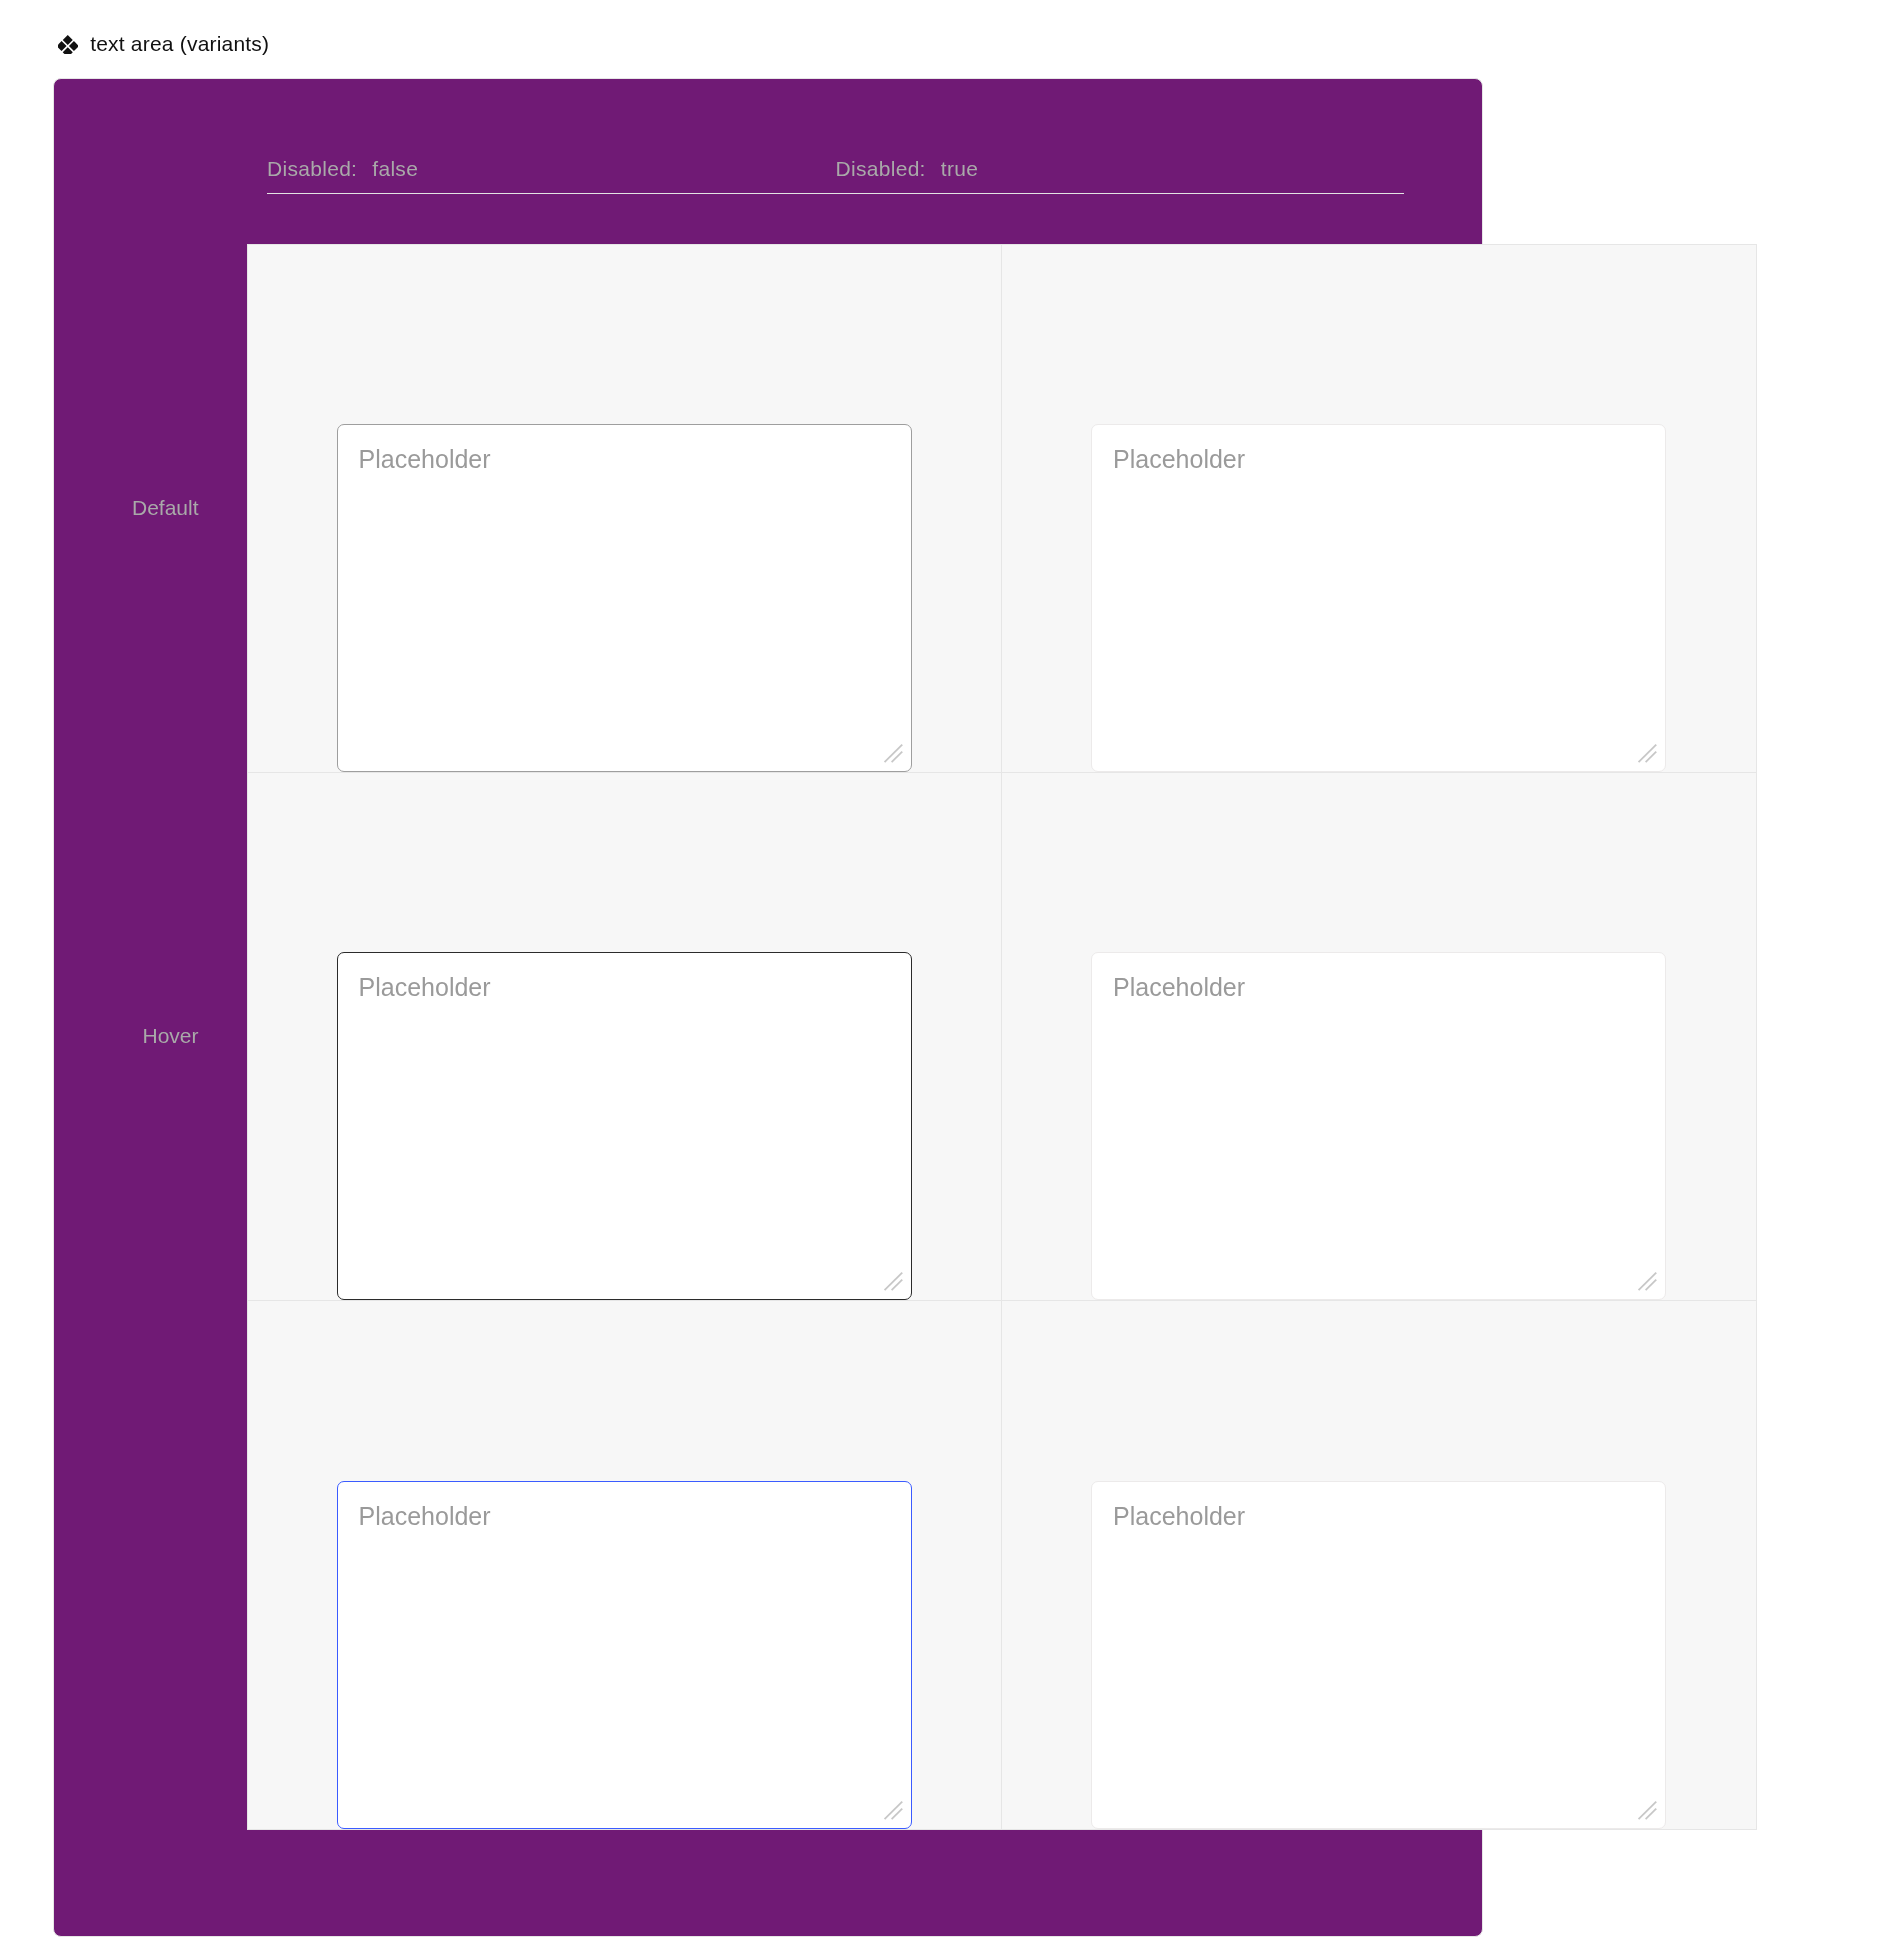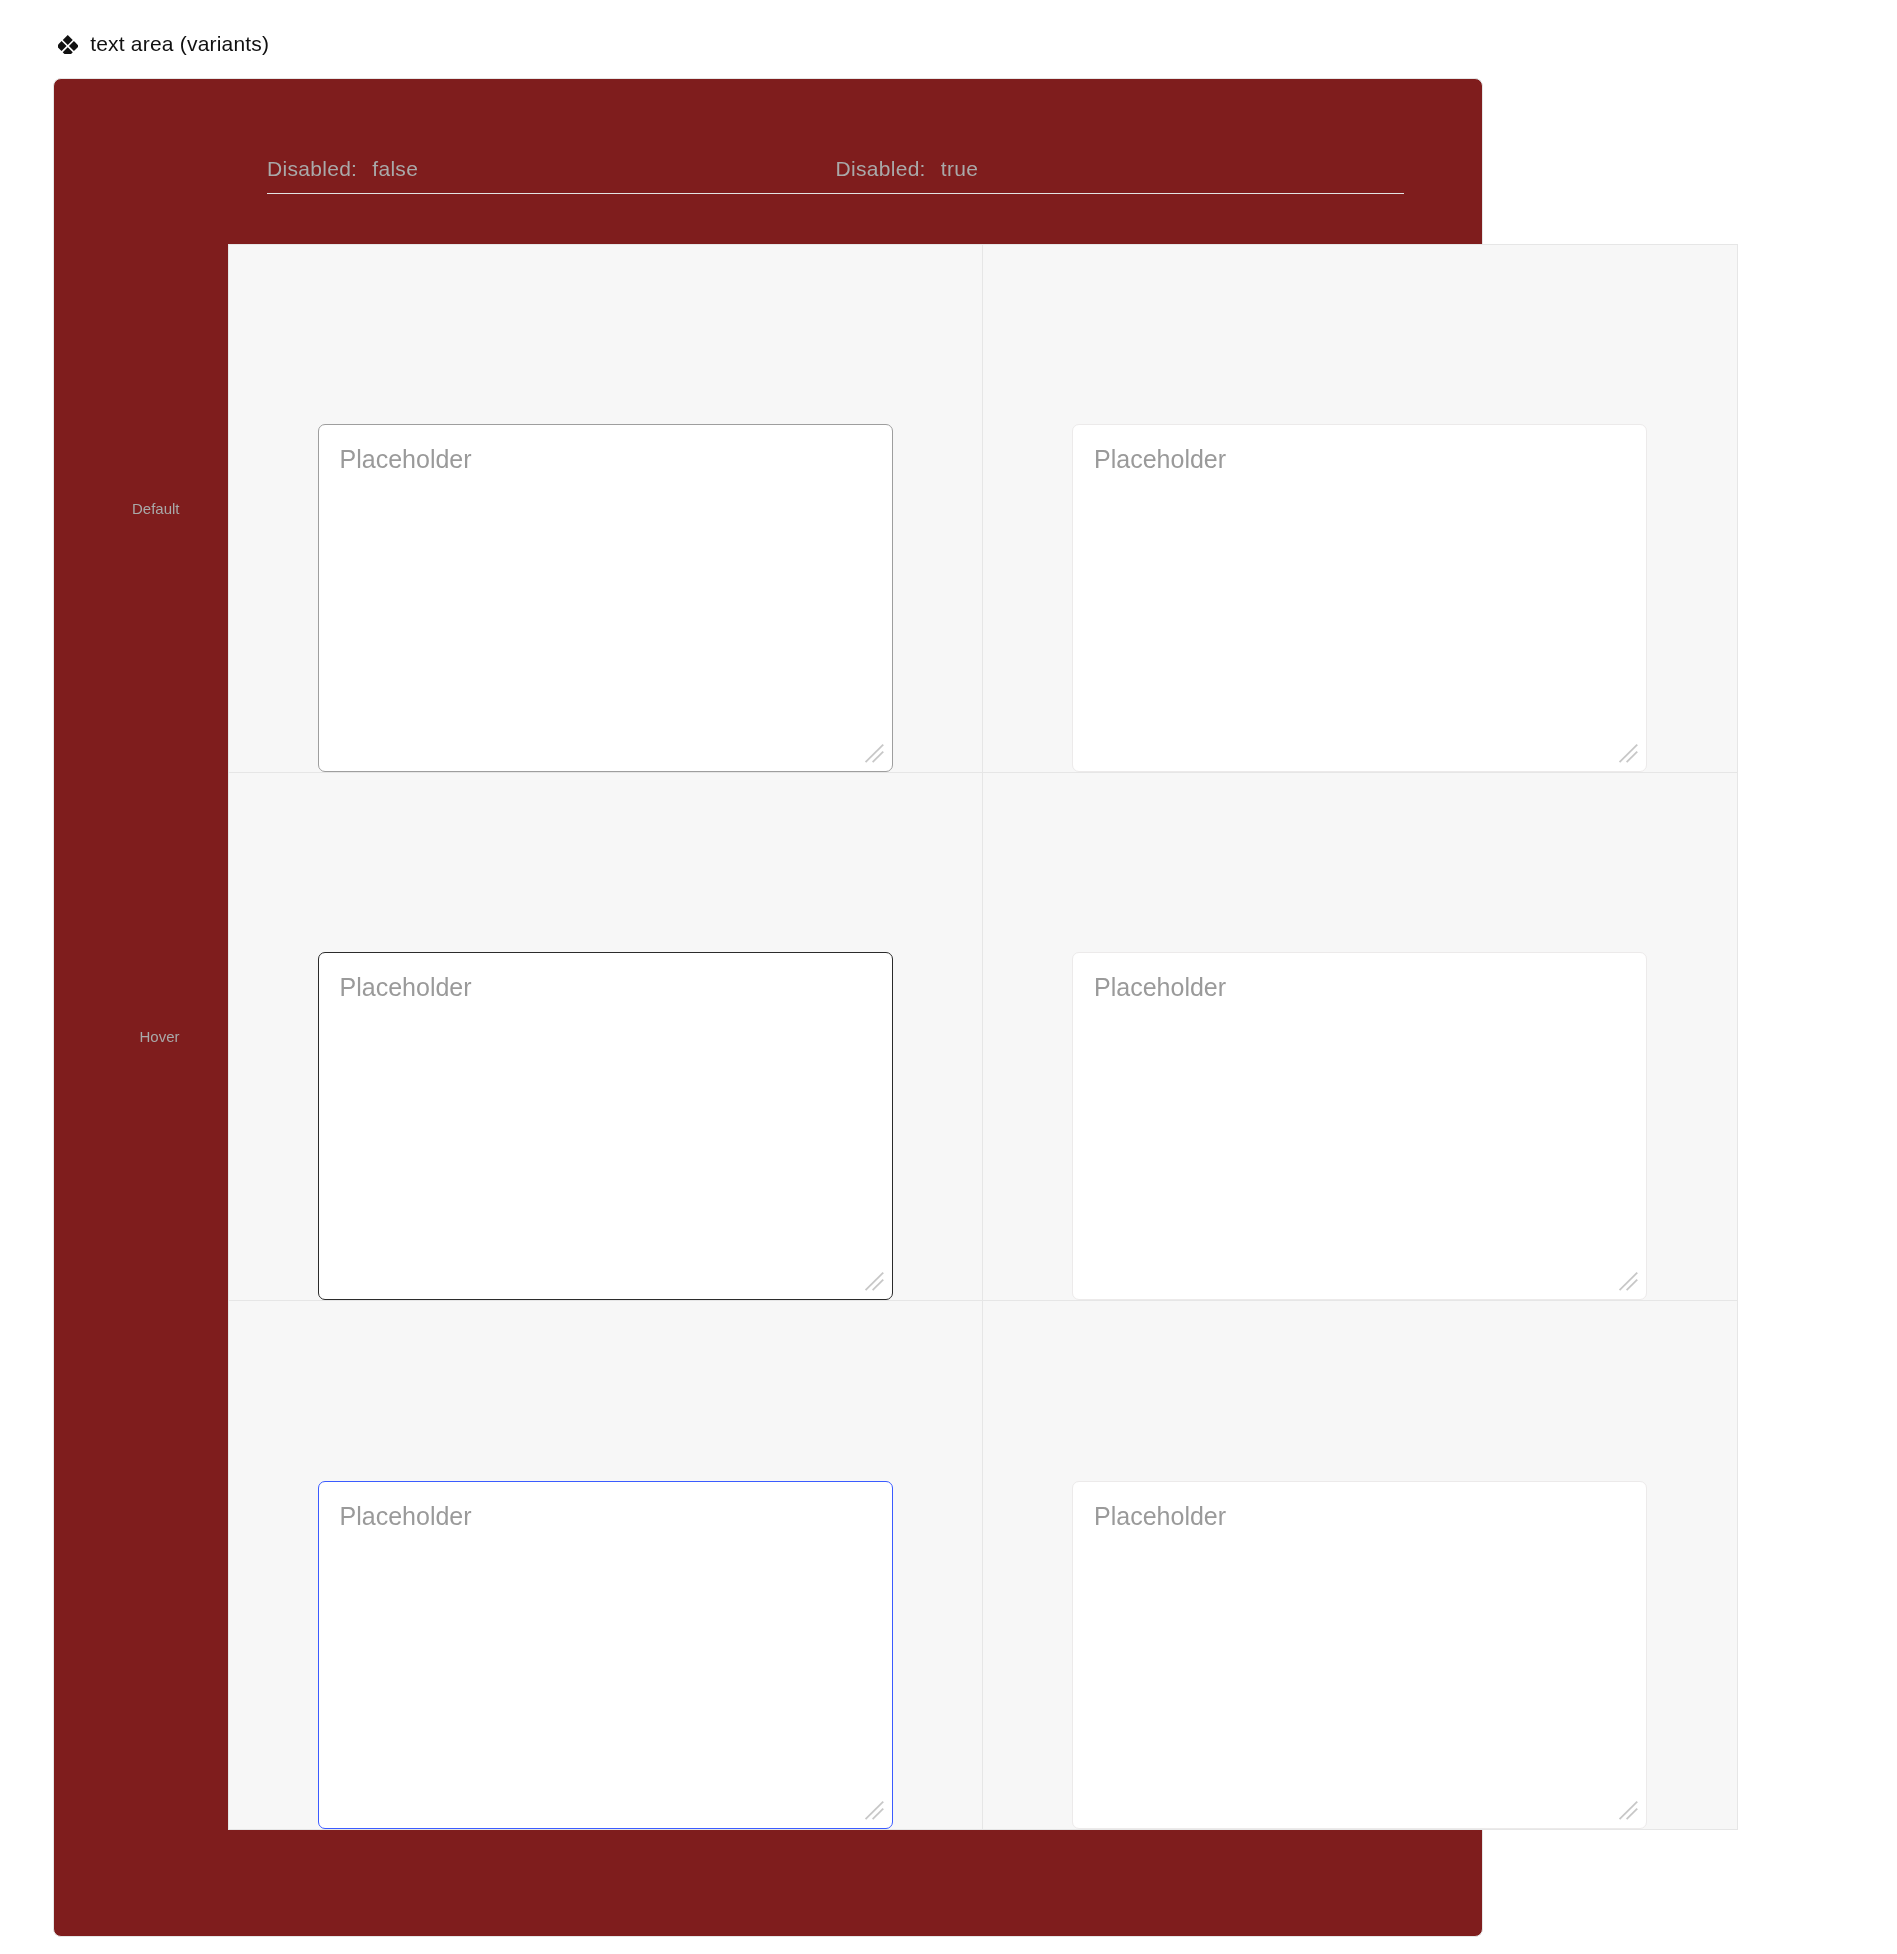--- a/index.html
+++ b/index.html
@@ -22,21 +22,21 @@
   }
   .component-icon svg { display: block; }
   .component-title {
     font-size: 21px;
     font-weight: 400;
     color: #111;
     letter-spacing: 0.2px;
   }
   .frame {
     width: 1430px;
-    background: #7f1d1d;
+    background: #701a75;
     border: 0.9px solid #e6e6e6;
     border-radius: 8px;
     padding-top: 78px;
     padding-bottom: 106px;
     padding-left: 78px;
     padding-right: 78px;
     position: relative;
   }
 
   
@@ -65,21 +65,21 @@
     width: 135px;
     display: flex;
     flex-direction: column;
   }
   .row-label {
     height: 528px;
     display: flex;
     align-items: center;
     justify-content: flex-end;
     padding-right: 48px;
-    font-size: 15px;
+    font-size: 21px;
     color: #a9a9a9;
   }
   .grid {
     display: grid;
     grid-template-columns: 754px 754px;
     grid-template-rows: 528px 528px 528px;
     border: 0.9px solid #e6e6e6;
   }
   .cell {
     border-right: 0.9px solid #e6e6e6;

